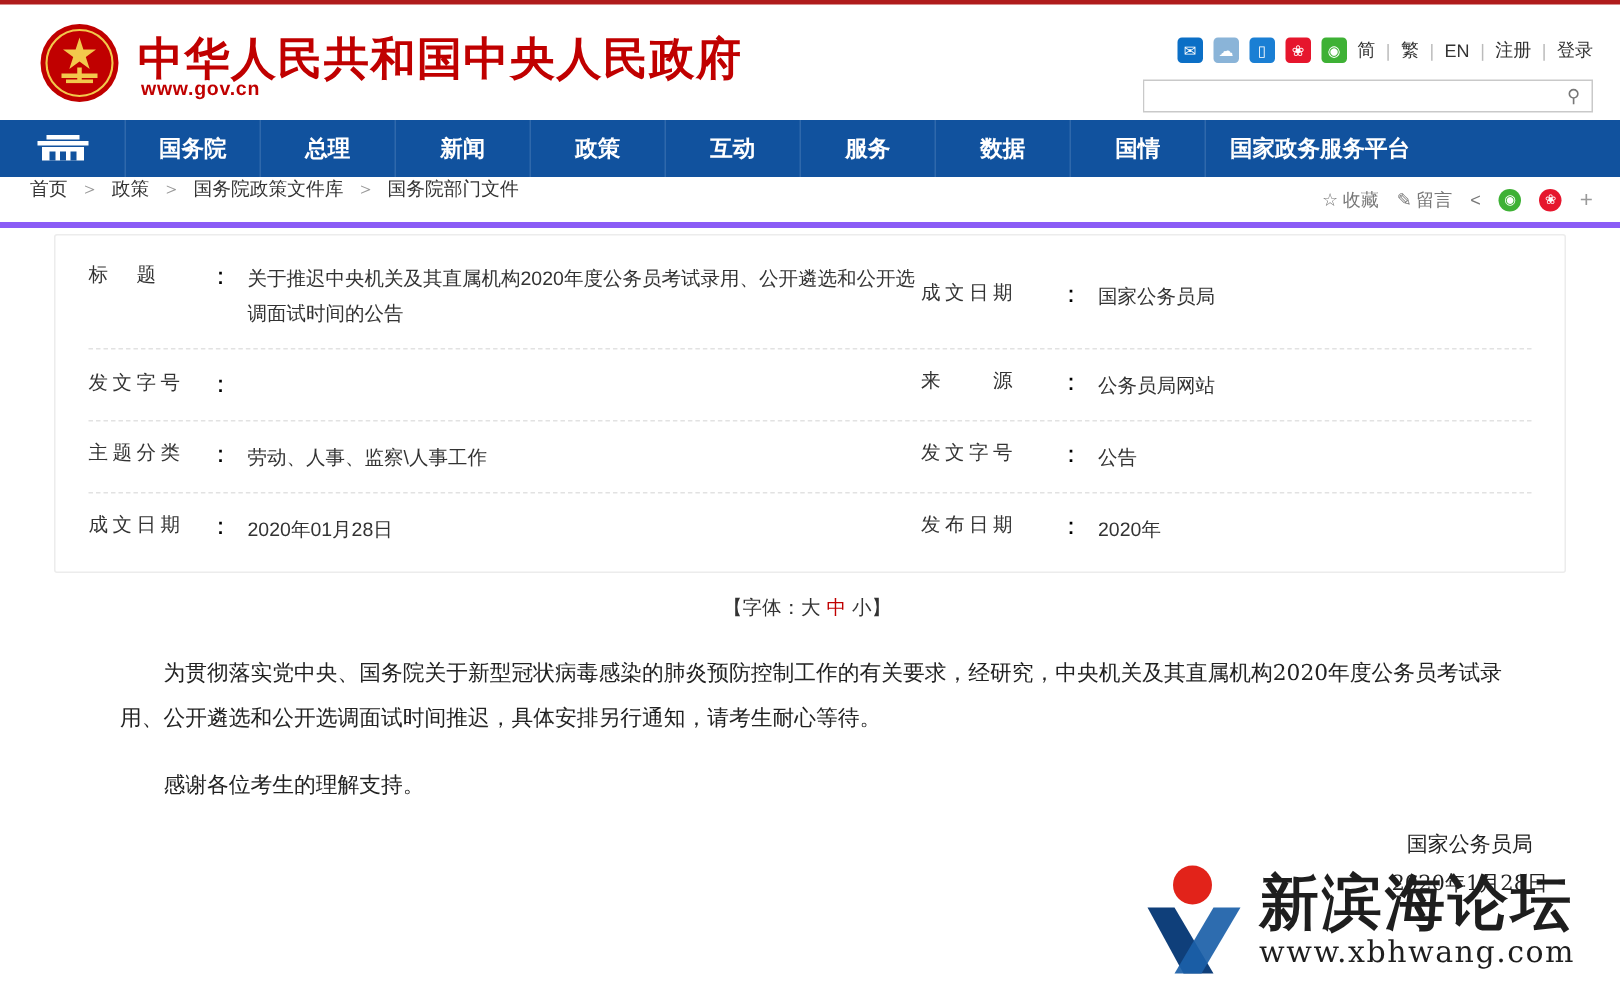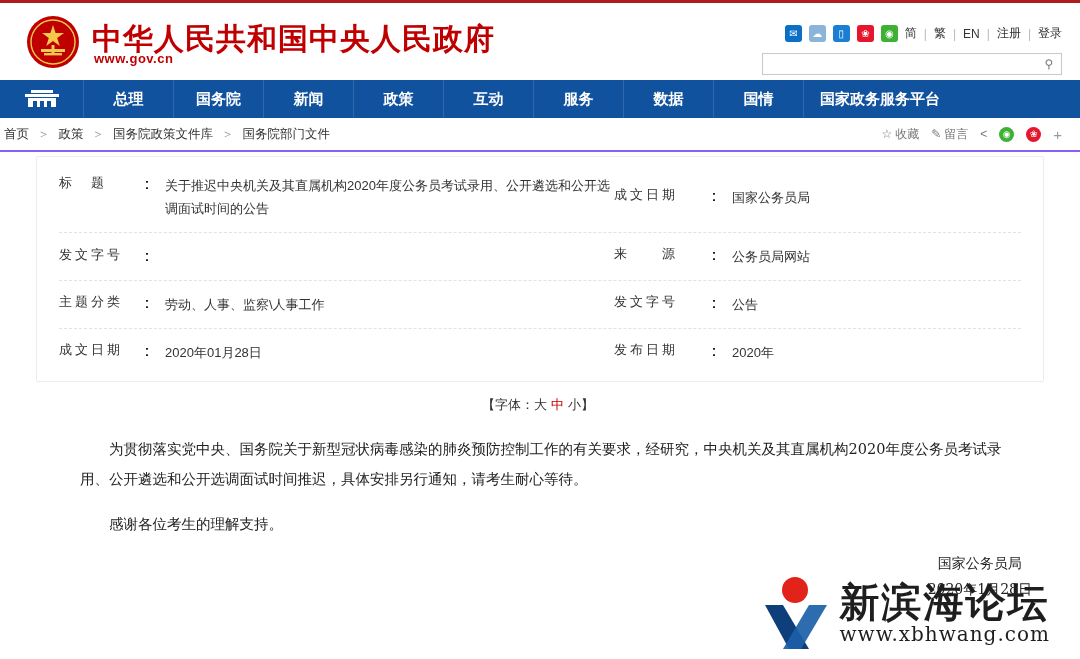--- a/index.html
+++ b/index.html
@@ -118,24 +118,24 @@
     font-weight: bold;
     border-right: 1px solid #2f68ab;
     white-space: nowrap;
     cursor: pointer;
   }
   .nav-item:last-child { border-right: 0; }
 
   
   .crumb-bar {
     height: 34px;
-    border-bottom: 2px solid #8b5cf6;
-    display: flex;
-    align-items: center;
-    padding: 0 4px;
+    border-bottom: 4px solid #8b5cf6;
+    display: flex;
+    align-items: flex-start;
+    padding: 0 20px;
     position: relative;
   }
   .crumb {
     font-size: 12.5px;
     color: #333;
   }
   .crumb .sep { color: #999; margin: 0 5px; }
   .crumb a { color: #333; text-decoration: none; }
 
   .crumb-actions {
@@ -305,22 +305,22 @@
     <div class="nav-home">
       <svg width="38" height="22" viewBox="0 0 38 22">
         <rect x="2" y="6" width="34" height="3" fill="#fff"></rect>
         <rect x="5" y="10" width="28" height="9" fill="#fff"></rect>
         <rect x="10" y="13" width="4" height="6" fill="#11529e"></rect>
         <rect x="17" y="13" width="4" height="6" fill="#11529e"></rect>
         <rect x="24" y="13" width="4" height="6" fill="#11529e"></rect>
         <rect x="8" y="2" width="22" height="3" fill="#fff"></rect>
       </svg>
     </div>
+    <div class="nav-item">国务院</div>
     <div class="nav-item">总理</div>
-    <div class="nav-item">国务院</div>
     <div class="nav-item">新闻</div>
     <div class="nav-item">政策</div>
     <div class="nav-item">互动</div>
     <div class="nav-item">服务</div>
     <div class="nav-item">数据</div>
     <div class="nav-item">国情</div>
     <div class="nav-item">国家政务服务平台</div>
   </div>
 
   <div class="crumb-bar">

